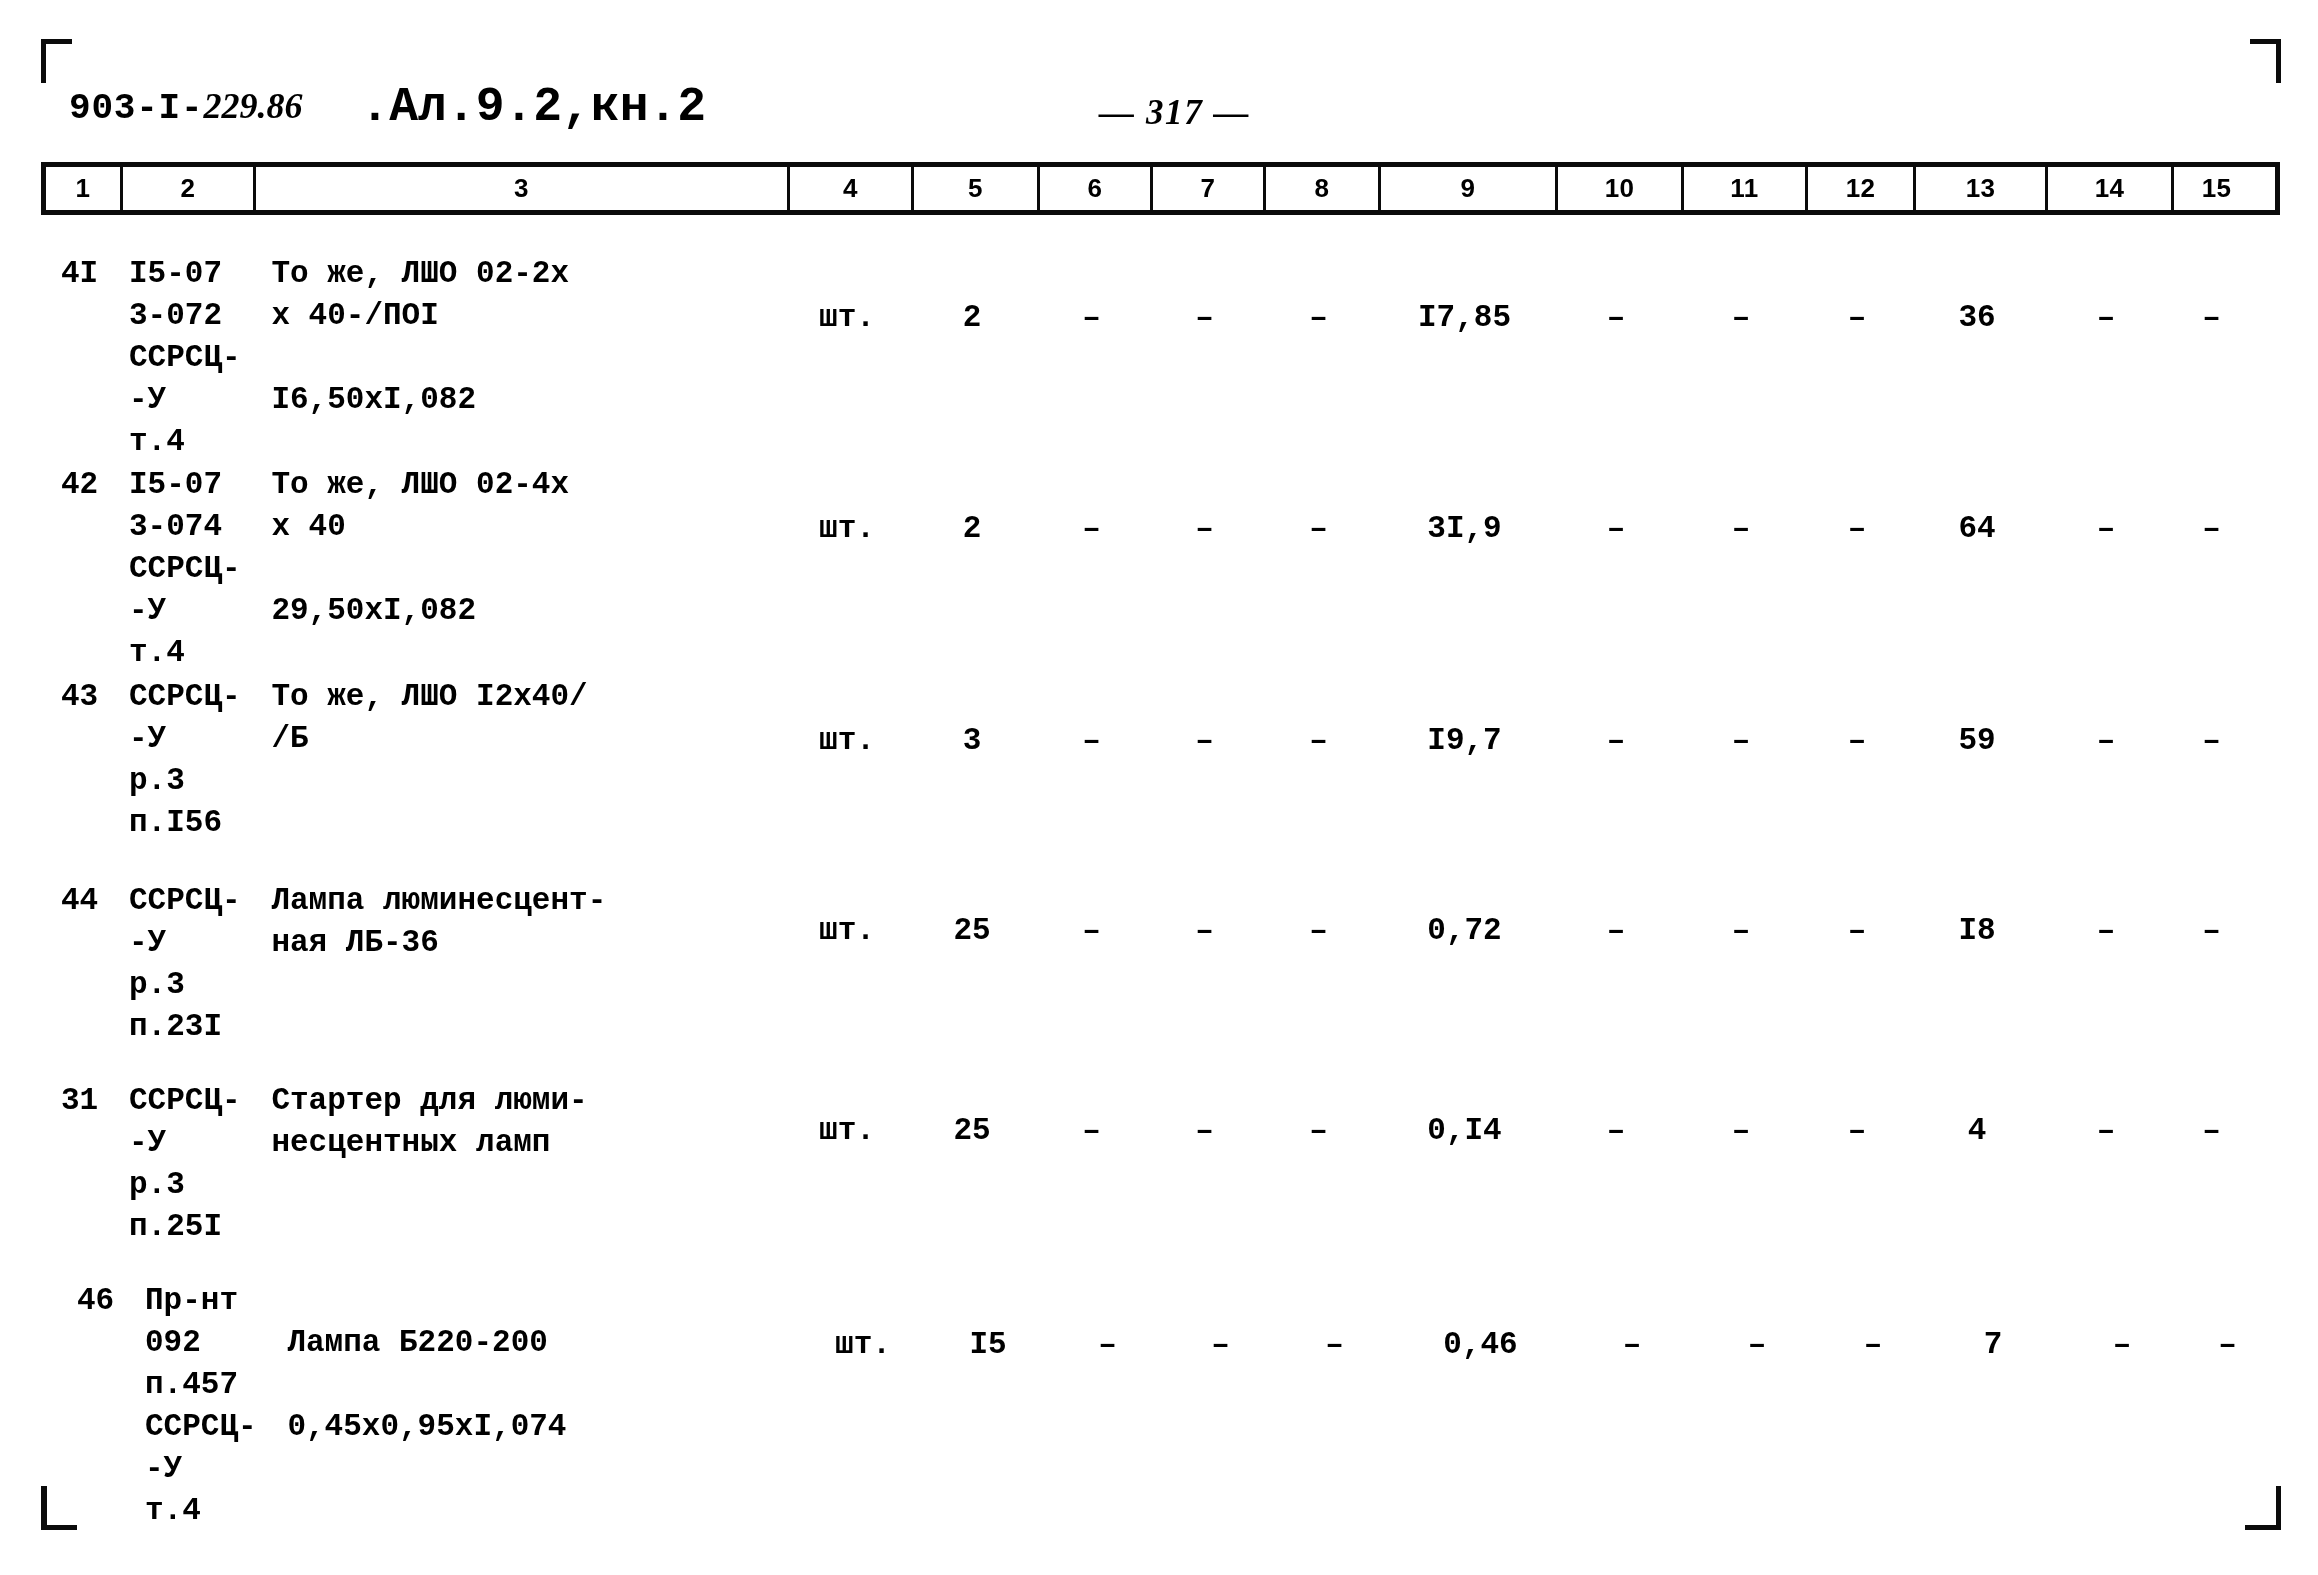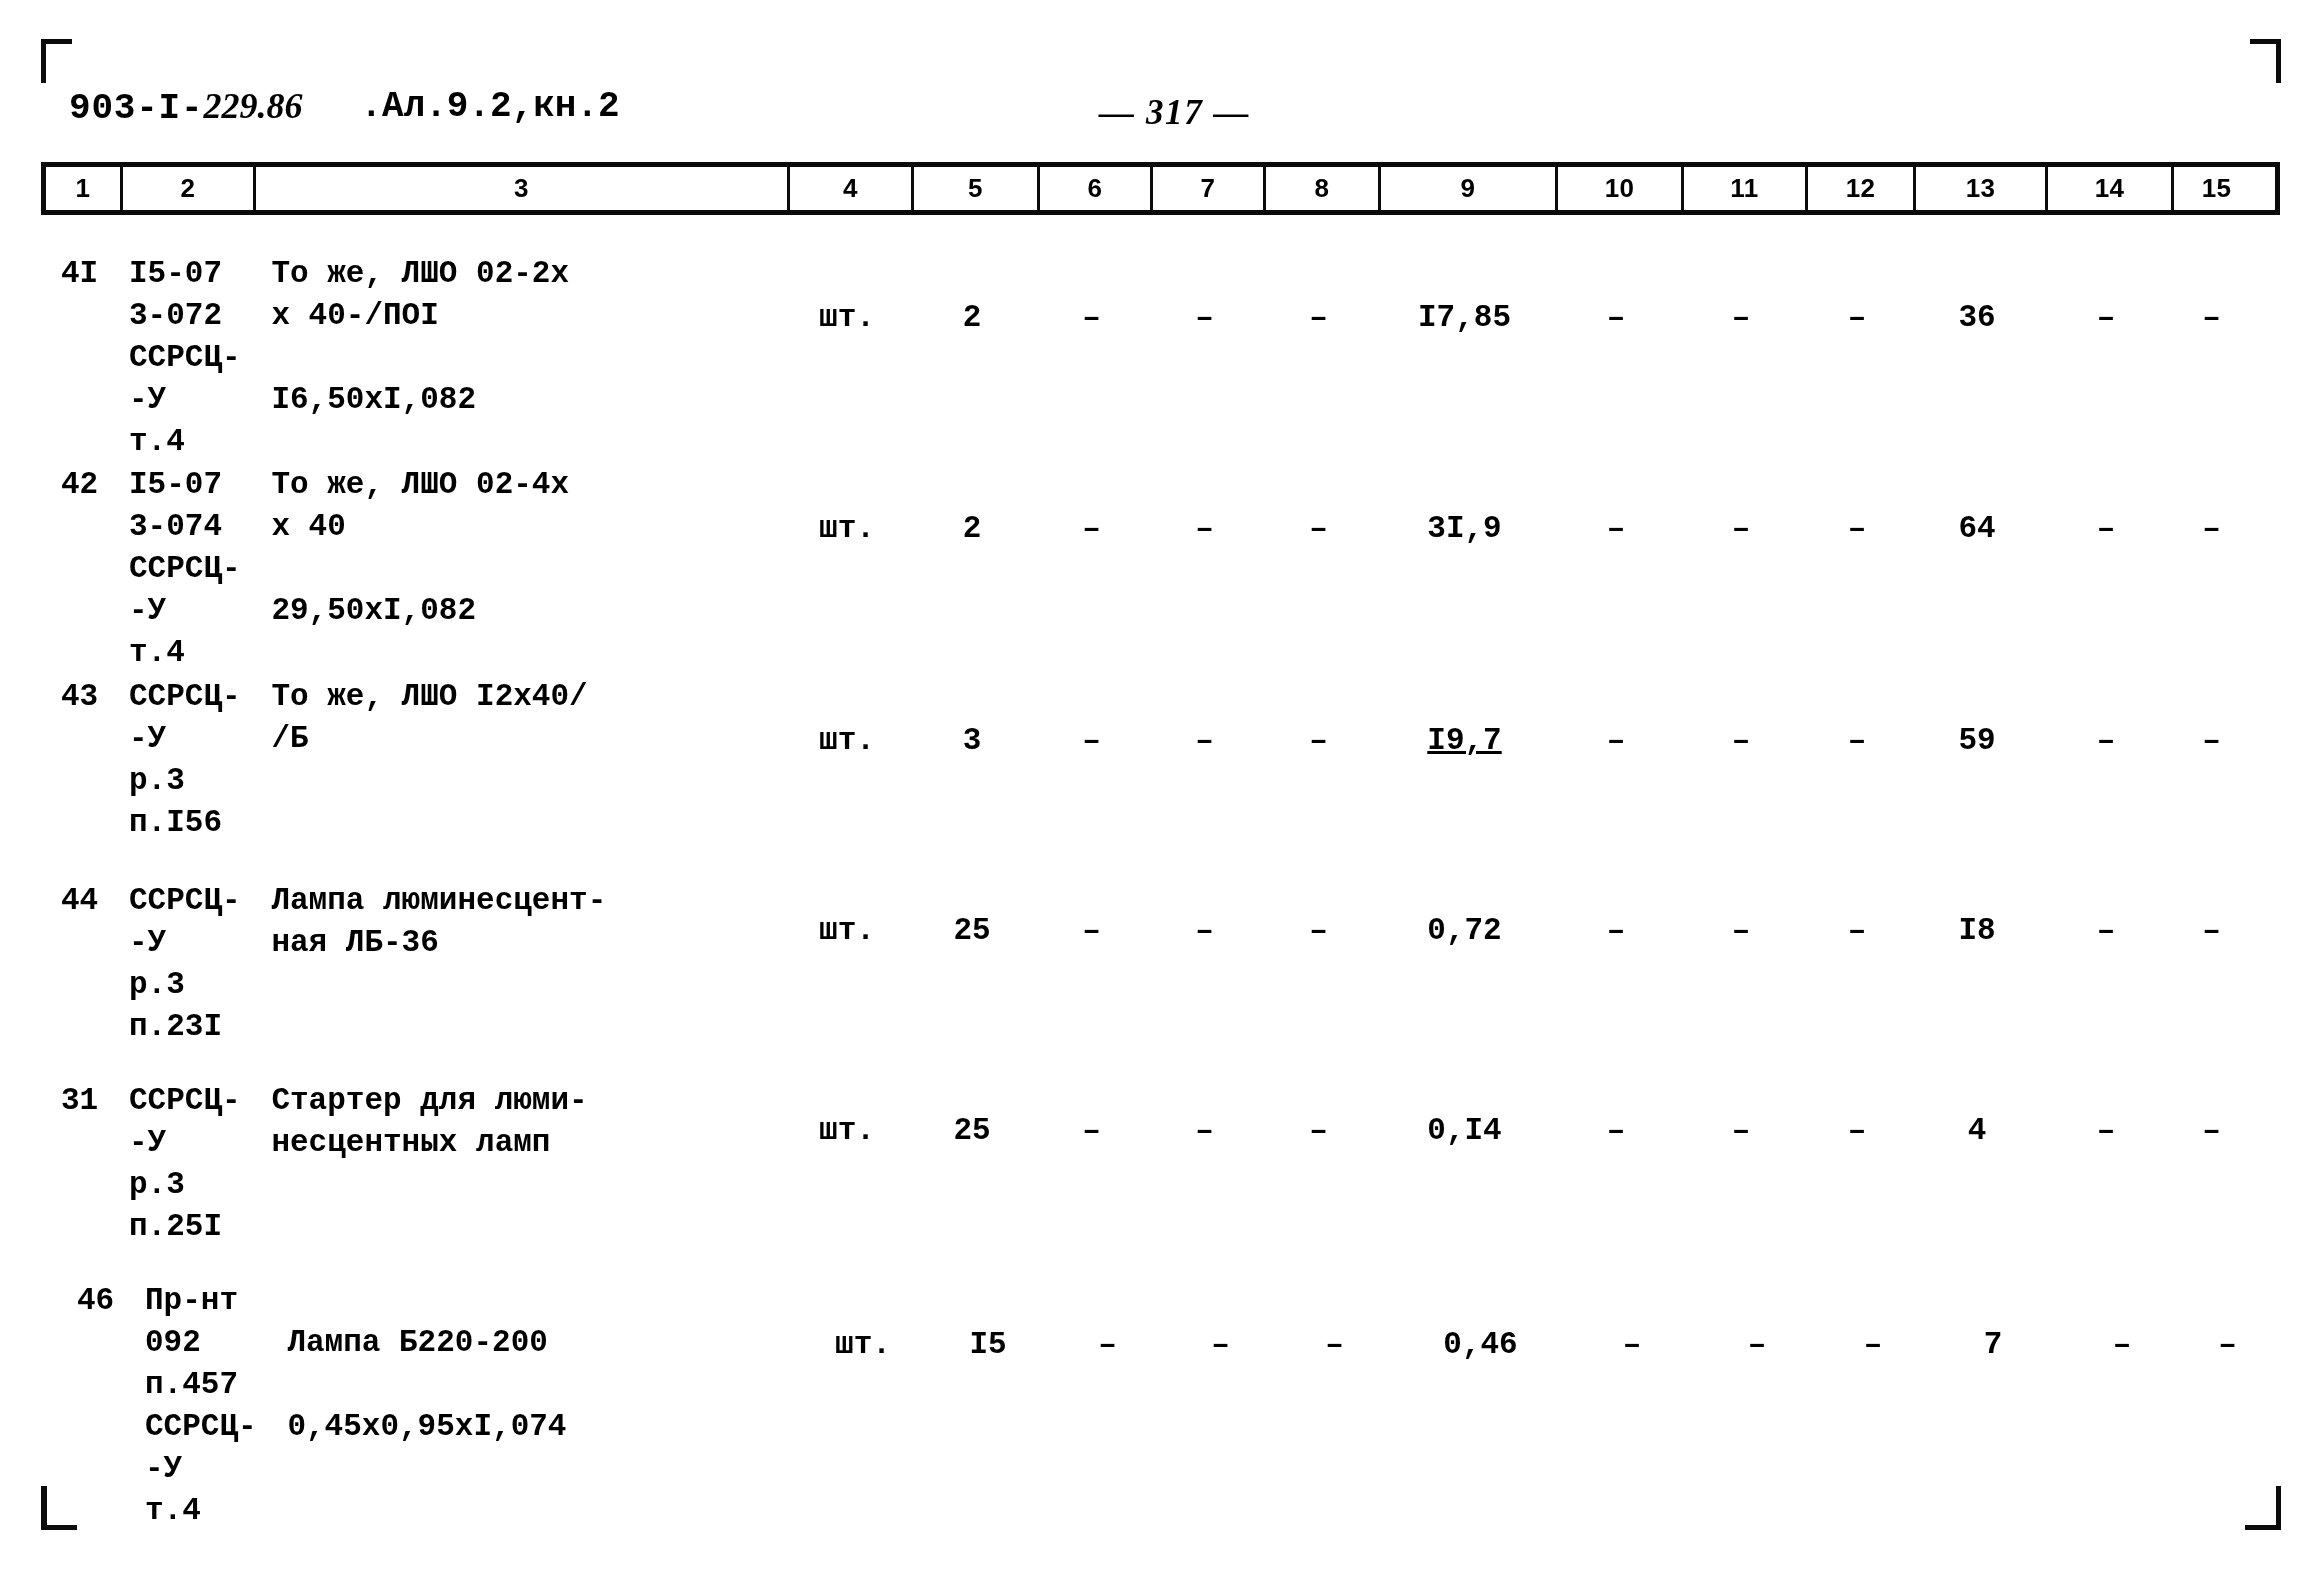--- a/index.html
+++ b/index.html
@@ -58,21 +58,21 @@
     white-space: pre;
   }
   .doc-code .italic-part {
     font-style: italic;
     font-family: "Liberation Serif", serif;
     font-weight: 700;
     letter-spacing: 0px;
   }
   .doc-album {
     font-family: "Liberation Mono", "DejaVu Sans Mono", monospace;
-    font-size: 36px;
+    font-size: 48px;
     font-weight: 700;
     margin-left: 58px;
     white-space: pre;
   }
   .page-num {
     position: absolute;
     left: 1099px; top: 93px;
     font-family: "Liberation Serif", serif;
     font-style: italic;
     font-weight: 700;
@@ -263,21 +263,21 @@
 п.I56</div>
       <div class="cell w3 c-desc">То же, ЛШО I2х40/
 /Б
 
 </div>
       <div class="cell w4 c-unit" style="padding-top: 44px;">шт.</div>
       <div class="cell w5 c-val" style="padding-top: 44px;">3</div>
       <div class="cell w6 c-val" style="padding-top: 44px;">–</div>
       <div class="cell w7 c-val" style="padding-top: 44px;">–</div>
       <div class="cell w8 c-val" style="padding-top: 44px;">–</div>
-      <div class="cell w9 c-val" style="padding-top: 44px; text-decoration: underline;">I9,7</div>
+      <div class="cell w9 c-val" style="padding-top: 44px;">I9,7</div>
       <div class="cell w10 c-val" style="padding-top: 44px;">–</div>
       <div class="cell w11 c-val" style="padding-top: 44px;">–</div>
       <div class="cell w12 c-val" style="padding-top: 44px;">–</div>
       <div class="cell w13 c-val" style="padding-top: 44px;">59</div>
       <div class="cell w14 c-val" style="padding-top: 44px;">–</div>
       <div class="cell w15 c-val" style="padding-top: 44px;">–</div>
     </div>
     <div class="row" style="position: absolute; left: 0px; top: 644px; width: 100%;">
       <div class="cell w1 c-num">44</div>
       <div class="cell w2 c-code">ССРСЦ-

